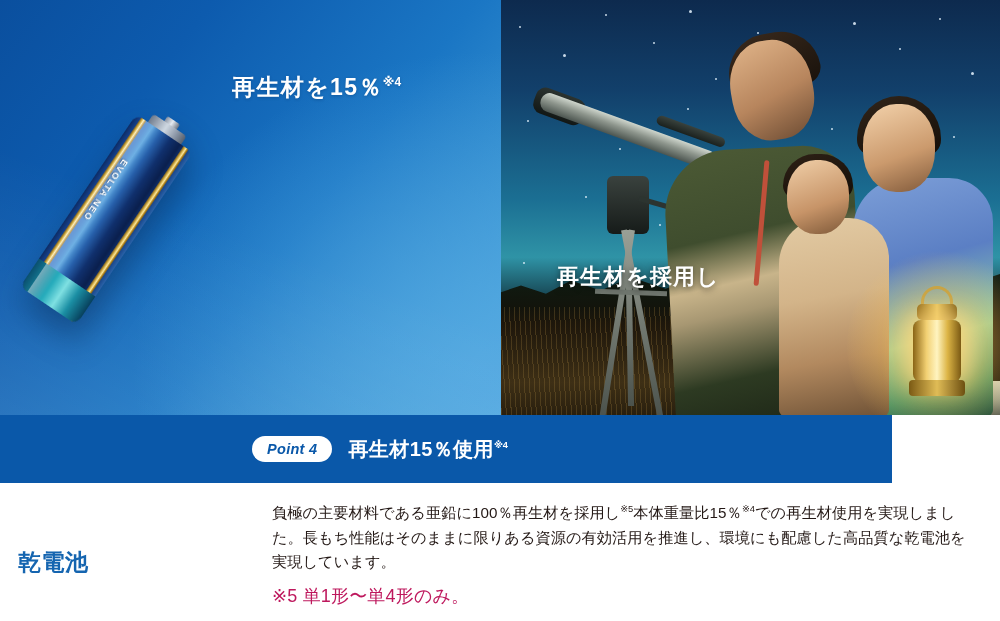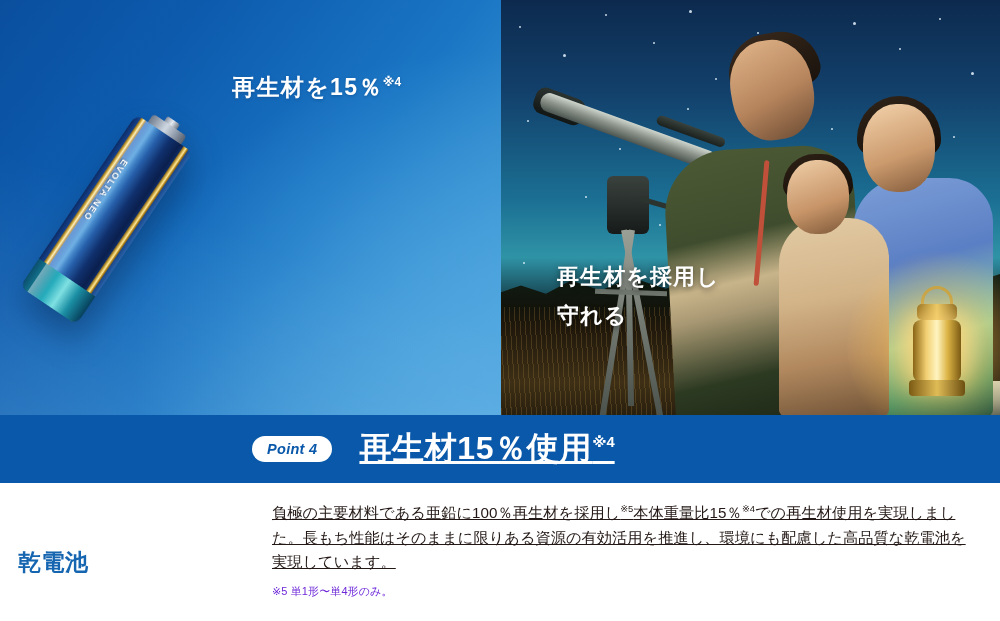--- a/index.html
+++ b/index.html
@@ -226,51 +226,50 @@
 
   .hero-copy-right{
     position:absolute; left:557px; top:258px; width:240px;
     color:#ffffff; font-size:22px; font-weight:700; line-height:1.75;
     letter-spacing:.05em; text-shadow:0 2px 6px rgba(0,0,0,.55);
     z-index:5;
   }
 
   
   .banner{
-    position:relative; width:1000px; height:68px;
+    position:relative; width:892px; height:68px;
     background:#0a58a9; display:flex; align-items:center;
   }
   .banner-inner{ display:flex; align-items:center; margin-left:252px; }
   .point-badge{
     display:inline-flex; align-items:center; justify-content:center;
     background:#ffffff; color:#0a58a9;
     font-size:14.5px; font-weight:700; font-style:italic; letter-spacing:.3px;
     padding:4px 15px 5px; border-radius:999px; height:26px; white-space:nowrap;
   }
   .banner-title{
-    margin-left:27px; color:#ffffff; font-size:32px; font-weight:700;
-    letter-spacing:.02em; white-space:nowrap;text-decoration:underline;
+    margin-left:16px; color:#ffffff; font-size:20px; font-weight:700;
+    letter-spacing:.02em; white-space:nowrap;
   }
   .banner-title .sup{ font-size:.46em; vertical-align:super; }
 
   
   .bottom{ position:relative; width:1000px; height:138px; background:#ffffff; display:flex; }
   .bottom-head{
     width:272px; padding:28px 0 0 18px;
     color:#1565b0; font-size:23px; font-weight:700; line-height:1.48; letter-spacing:.02em;
   }
   .bottom-body{ flex:1; padding:18px 18px 0 0; }
   .body-text{
     color:#231815; font-size:15.2px; line-height:1.62; letter-spacing:.004em;
     max-width:700px;
-    text-decoration:underline;
   }
   .body-text .sup{ font-size:.62em; vertical-align:super; }
   .note{
-    margin-top:9px; color:#6d28d9; font-size:11px; letter-spacing:.01em;
+    margin-top:9px; color:#be185d; font-size:18px; letter-spacing:.01em;
   }
 </style>
 </head>
 <body>
 
 <div class="page">
 
   <section class="hero">
 
     <div class="hero-left"></div>
@@ -362,21 +361,20 @@
         <div class="lan-glow"></div>
         <div class="lan-handle"></div>
         <div class="lan-cap"></div>
         <div class="lan-body"></div>
         <div class="lan-base"></div>
       </div>
     </div>
 
     <div class="hero-copy-right">
       <div>再生材を採用し</div>
-      <div>守れる</div>
     </div>
   </section>
 
   <section class="banner">
     <div class="banner-inner">
       <span class="point-badge">Point 4</span>
       <h2 class="banner-title"><span>再生材15％使用</span><span class="sup">※4</span></h2>
     </div>
   </section>
 

